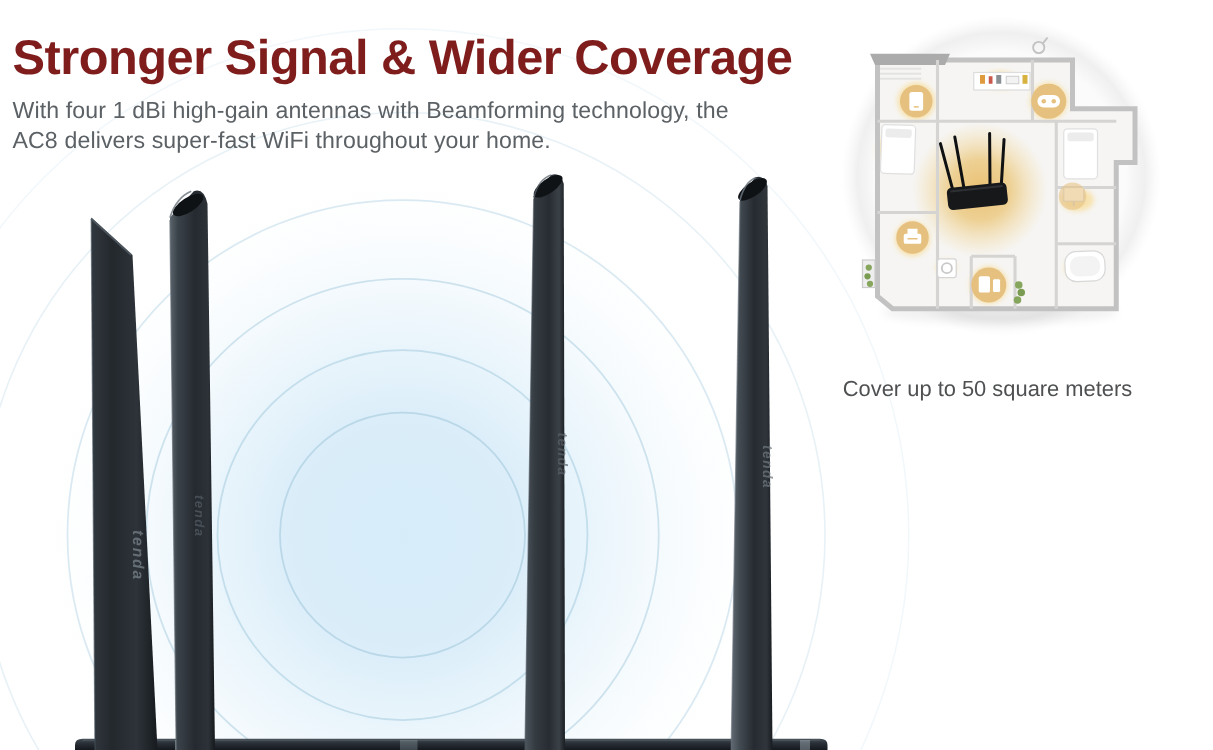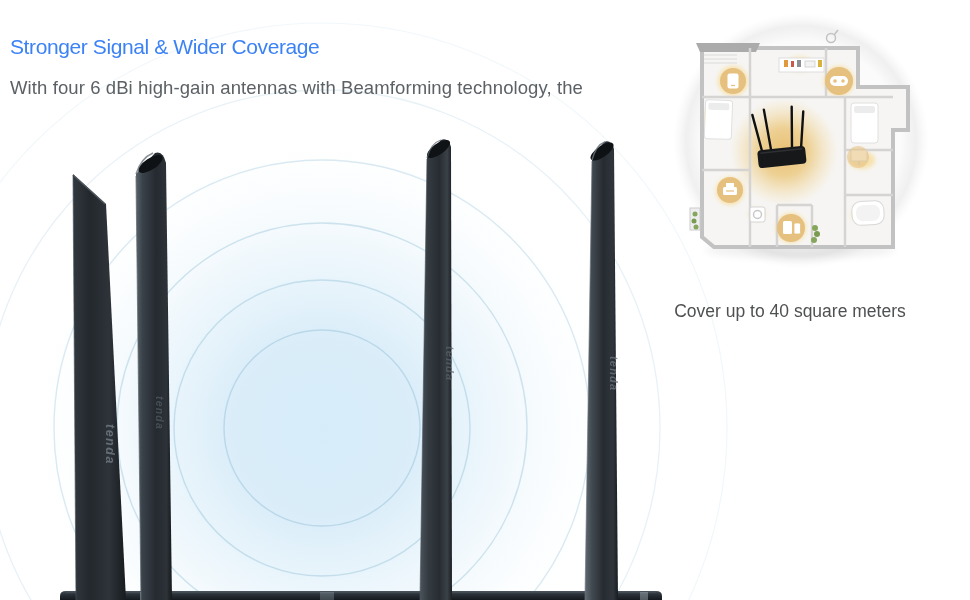--- a/index.html
+++ b/index.html
@@ -3,22 +3,22 @@
 <meta charset="utf-8">
 <style>
   html,body{margin:0;padding:0;background:#ffffff;}
   .stage{
     position:relative;width:970px;height:600px;overflow:hidden;background:#ffffff;
     font-family:"Liberation Sans",sans-serif;
   }
   .art{position:absolute;left:0;top:0;}
   .copy{position:absolute;left:10px;top:30px;width:640px;}
   .copy h1{
-    margin:0 0 12px 0;font-weight:400;font-size:21px;line-height:34px;
-    letter-spacing:-0.4px;color:#3b82f6;
+    margin:0 0 12px 0;font-weight:700;font-size:39px;line-height:34px;
+    letter-spacing:-0.4px;color:#7f1d1d;
   }
   .copy p{margin:0;font-size:18.5px;line-height:23.5px;color:#5c6165;letter-spacing:0.1px;}
   .caption{
     position:absolute;left:640px;top:300px;width:300px;text-align:center;
     font-size:17.5px;line-height:22px;color:#4e5052;
   }
 </style>
 </head>
 <body>
 
@@ -260,20 +260,21 @@
 
       <g stroke="#c2c2c2" stroke-width="1.5" fill="none">
         <circle cx="831" cy="38" r="4.5"></circle>
         <line x1="834.5" y1="34.5" x2="838" y2="30"></line>
       </g>
     </g>
   </svg>
 
   <header class="copy">
     <h1>Stronger Signal &amp; Wider Coverage</h1>
-    <p>With four 6 dBi high-gain antennas with Beamforming technology, the</p>
+    <p>With four 1 dBi high-gain antennas with Beamforming technology, the</p>
+    <p>AC8 delivers super-fast WiFi throughout your home.</p>
   </header>
 
   <div class="caption">
-    <div>Cover up to 40 square meters</div>
+    <div>Cover up to 50 square meters</div>
   </div>
 
 </div>
 
 </body></html>

